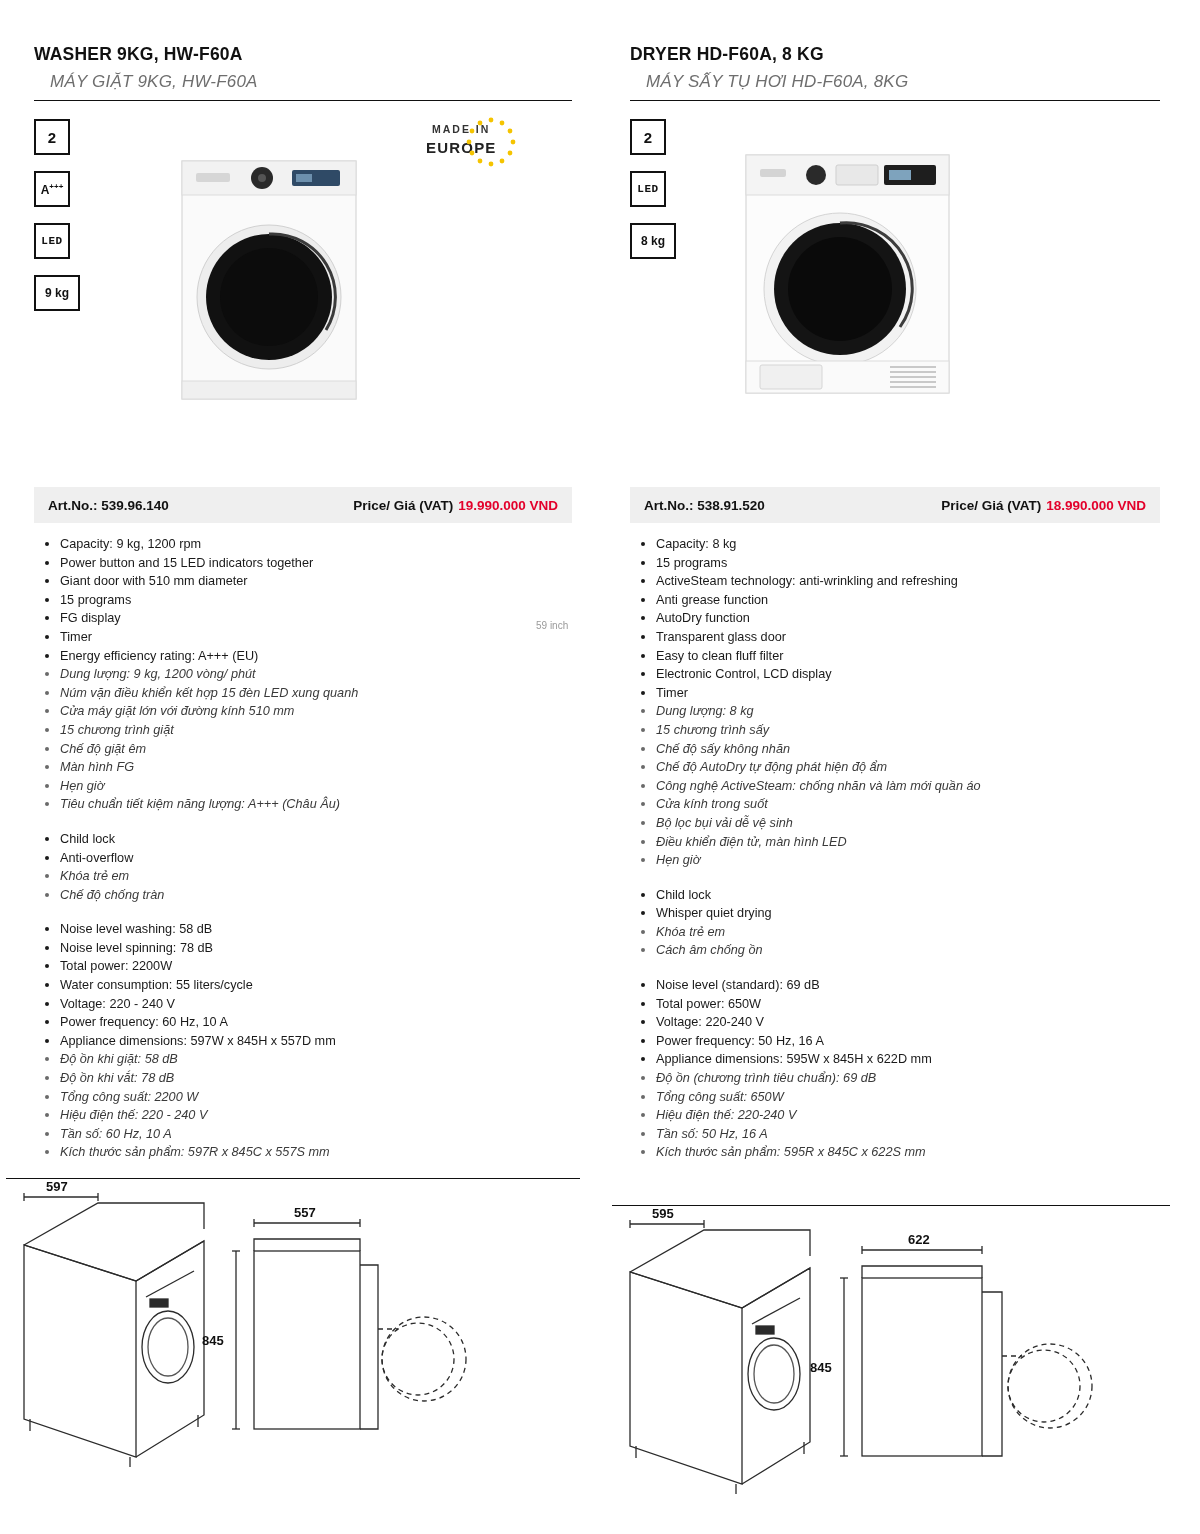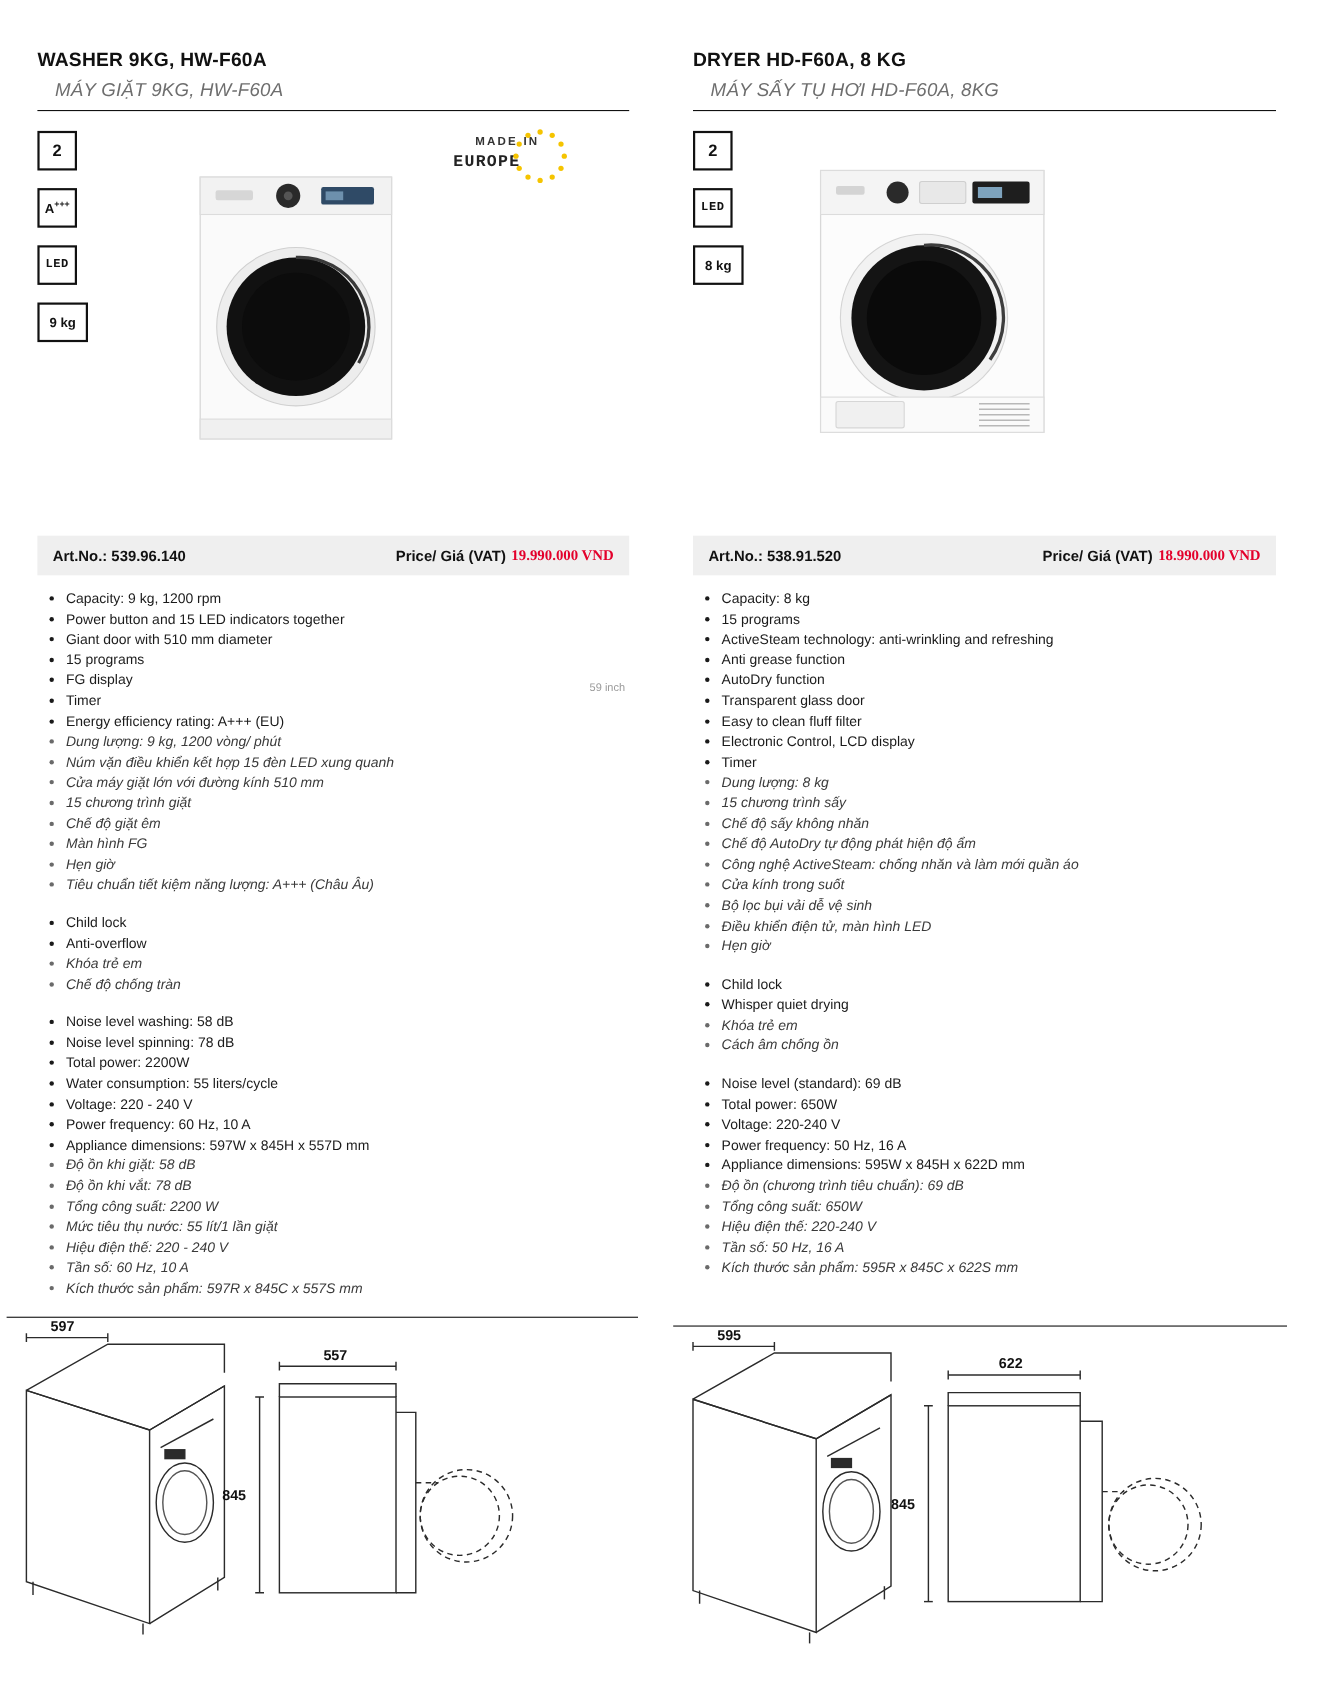--- a/index.html
+++ b/index.html
@@ -120,27 +120,26 @@
     left: 0;
     top: 8px;
     font-size: 10.5px;
     font-weight: bold;
     letter-spacing: 2px;
     color: #333;
     margin-left: 24px;
   }
   .made-in .etext {
     position: absolute;
-    left: 4px;
+    left: 18px;
     top: 24px;
     font-size: 15px;
     font-weight: bold;
     letter-spacing: 1.2px;
     color: #222;
-    font-family: Liberation Mono, monospace;
   }
   .made-in .stars {
     position: absolute;
     right: 0;
     top: 0;
     width: 54px;
     height: 54px;
   }
 
   
@@ -162,21 +161,20 @@
   .pricebar .plabel {
     font-size: 13.5px;
     font-weight: bold;
     color: #111;
   }
   .pricebar .pvalue {
     font-size: 13.5px;
     font-weight: bold;
     color: #e3002b;
     margin-left: 5px;
-    font-family: Liberation Serif, serif;
   }
 
   
   .features {
     margin-top: 12px;
     padding-left: 8px;
   }
   .fgroup {
     margin-bottom: 16px;
   }
@@ -336,21 +334,20 @@
             <li>Noise level washing: 58 dB</li>
             <li>Noise level spinning: 78 dB</li>
             <li>Total power: 2200W</li>
             <li>Water consumption: 55 liters/cycle</li>
             <li>Voltage: 220 - 240 V</li>
             <li>Power frequency: 60 Hz, 10 A</li>
             <li>Appliance dimensions: 597W x 845H x 557D mm</li>
             <li class="vi">Độ ồn khi giặt: 58 dB</li>
             <li class="vi">Độ ồn khi vắt: 78 dB</li>
             <li class="vi">Tổng công suất: 2200 W</li>
-            <li class="vi">Mức tiêu thụ nước: 55 lít/1 lần giặt</li>
             <li class="vi">Hiệu điện thế: 220 - 240 V</li>
             <li class="vi">Tần số: 60 Hz, 10 A</li>
             <li class="vi">Kích thước sản phẩm: 597R x 845C x 557S mm</li>
           </ul>
         </div>
 
       </div>
     </div>
 
     <div style="padding:0 20px 0 6px;">

